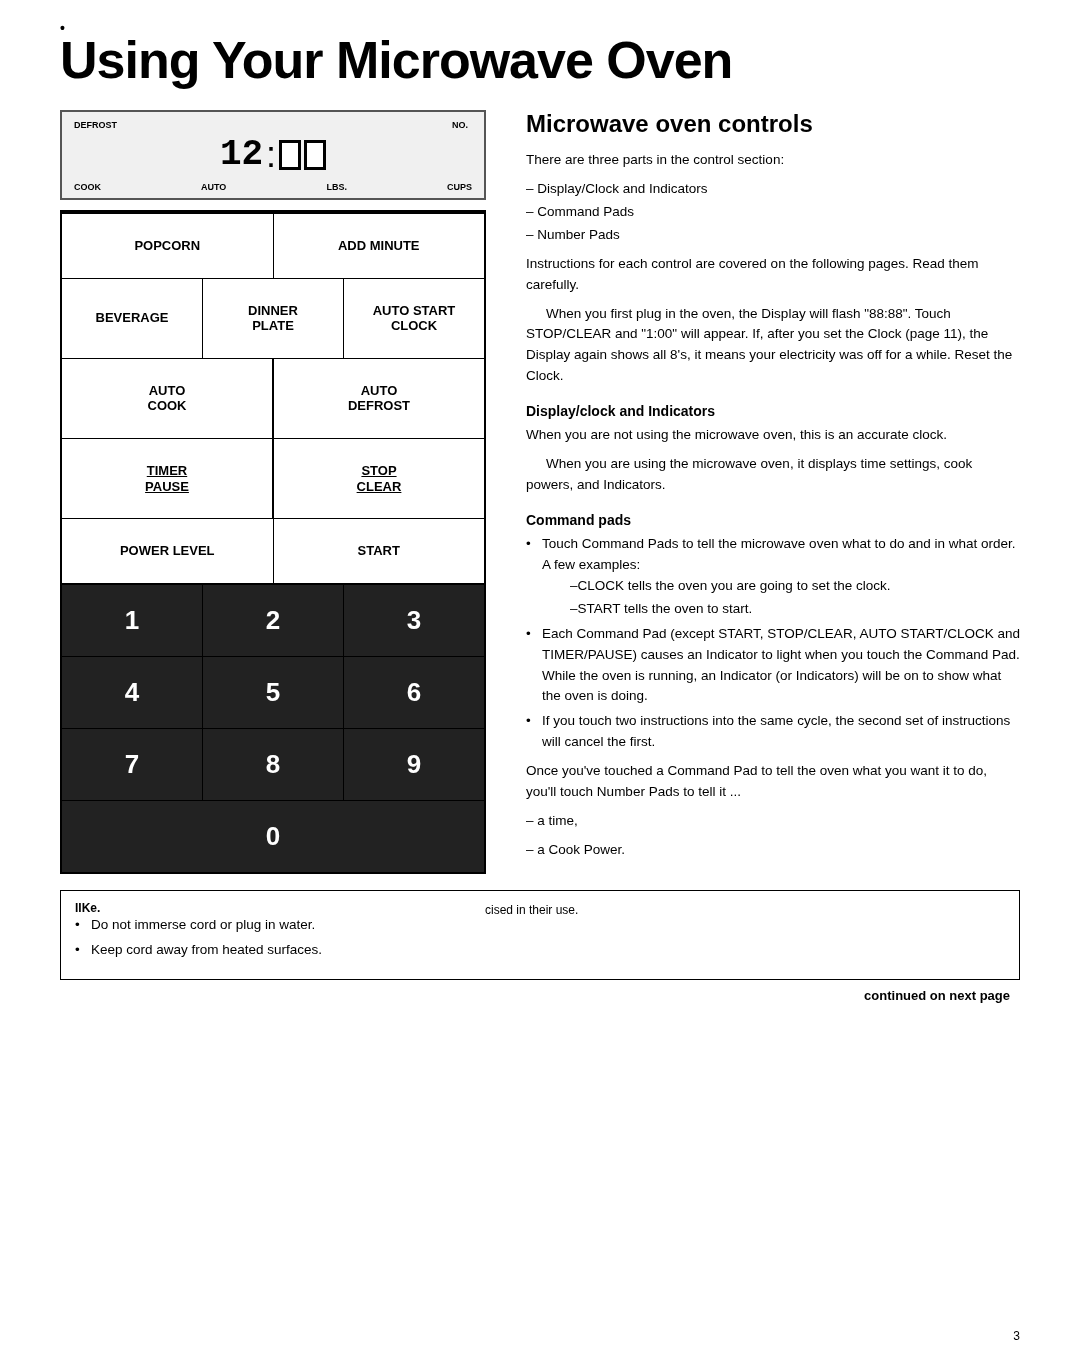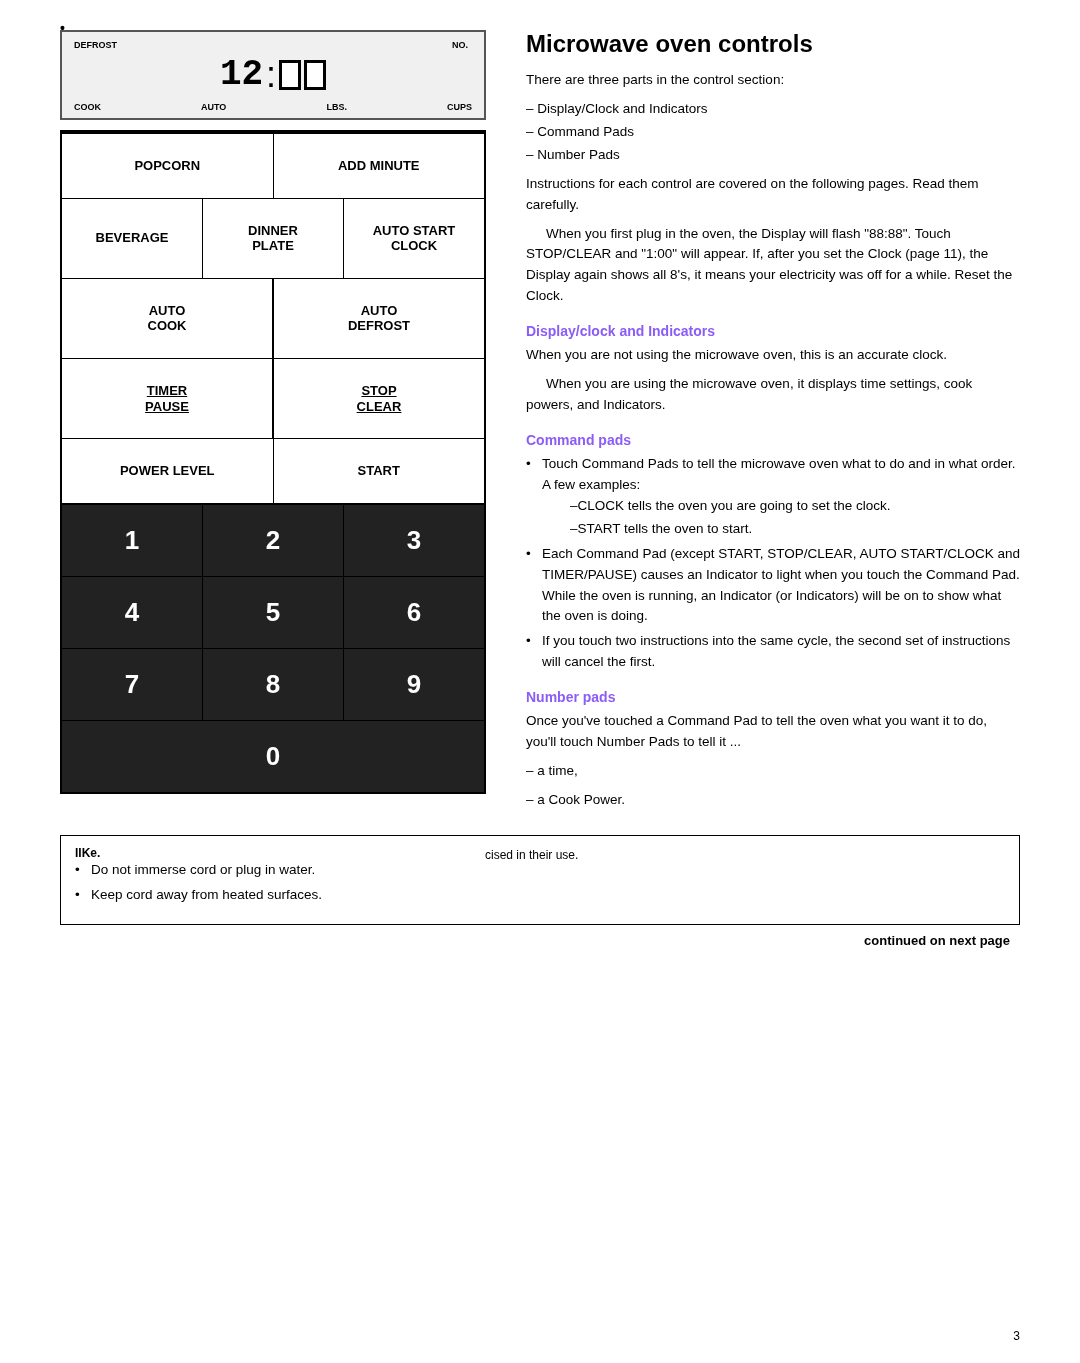--- a/index.html
+++ b/index.html
@@ -169,21 +169,21 @@
     .body-text {
       font-size: 13.5px;
       line-height: 1.55;
       color: #000;
       margin-bottom: 8px;
     }
 
     .subsection-title {
       font-size: 14px;
       font-weight: bold;
-      color: #8b5cf6;
+      color: #000000;
       margin-top: 16px;
       margin-bottom: 6px;
     }
 
     .bullet-list {
       list-style: none;
       padding: 0;
       margin: 0 0 8px 0;
     }
 
@@ -281,20 +281,21 @@
       margin: 0;
     }
   </style>
 </head>
 <body>
 
 <div class="page-container">
 
   <span class="dot-top-left">•</span>
 
+  <h1 class="main-title">Using Your Microwave Oven</h1>
 
   <div class="two-column">
 
     <div class="left-column">
 
       <div class="display-wrapper">
         <div style="position:relative; min-height: 60px;">
           <span class="display-label-defrost">DEFROST</span>
           <span class="display-label-no">NO.</span>
           <div style="display:flex; align-items:center; justify-content:center; padding-top:14px; padding-bottom:4px;">
@@ -407,21 +408,20 @@
       <ul class="bullet-list">
         <li>
           <span>Touch Command Pads to tell the microwave oven what to do and in what order. A few examples:</span>
           <div class="dash-text">–CLOCK tells the oven you are going to set the clock.</div>
           <div class="dash-text">–START tells the oven to start.</div>
         </li>
         <li>Each Command Pad (except START, STOP/CLEAR, AUTO START/CLOCK and TIMER/PAUSE) causes an Indicator to light when you touch the Command Pad. While the oven is running, an Indicator (or Indicators) will be on to show what the oven is doing.</li>
         <li>If you touch two instructions into the same cycle, the second set of instructions will cancel the first.</li>
       </ul>
 
-      <p class="subsection-title">Number pads</p>
       <p class="body-text">Once you've touched a Command Pad to tell the oven what you want it to do, you'll touch Number Pads to tell it ...</p>
       <p class="body-text">– a time,</p>
       <p class="body-text">– a Cook Power.</p>
 
     </div>
   </div>
 
   <div class="bottom-section">
     <div class="bottom-left">
       <p class="small-bold">IIKe.</p>

